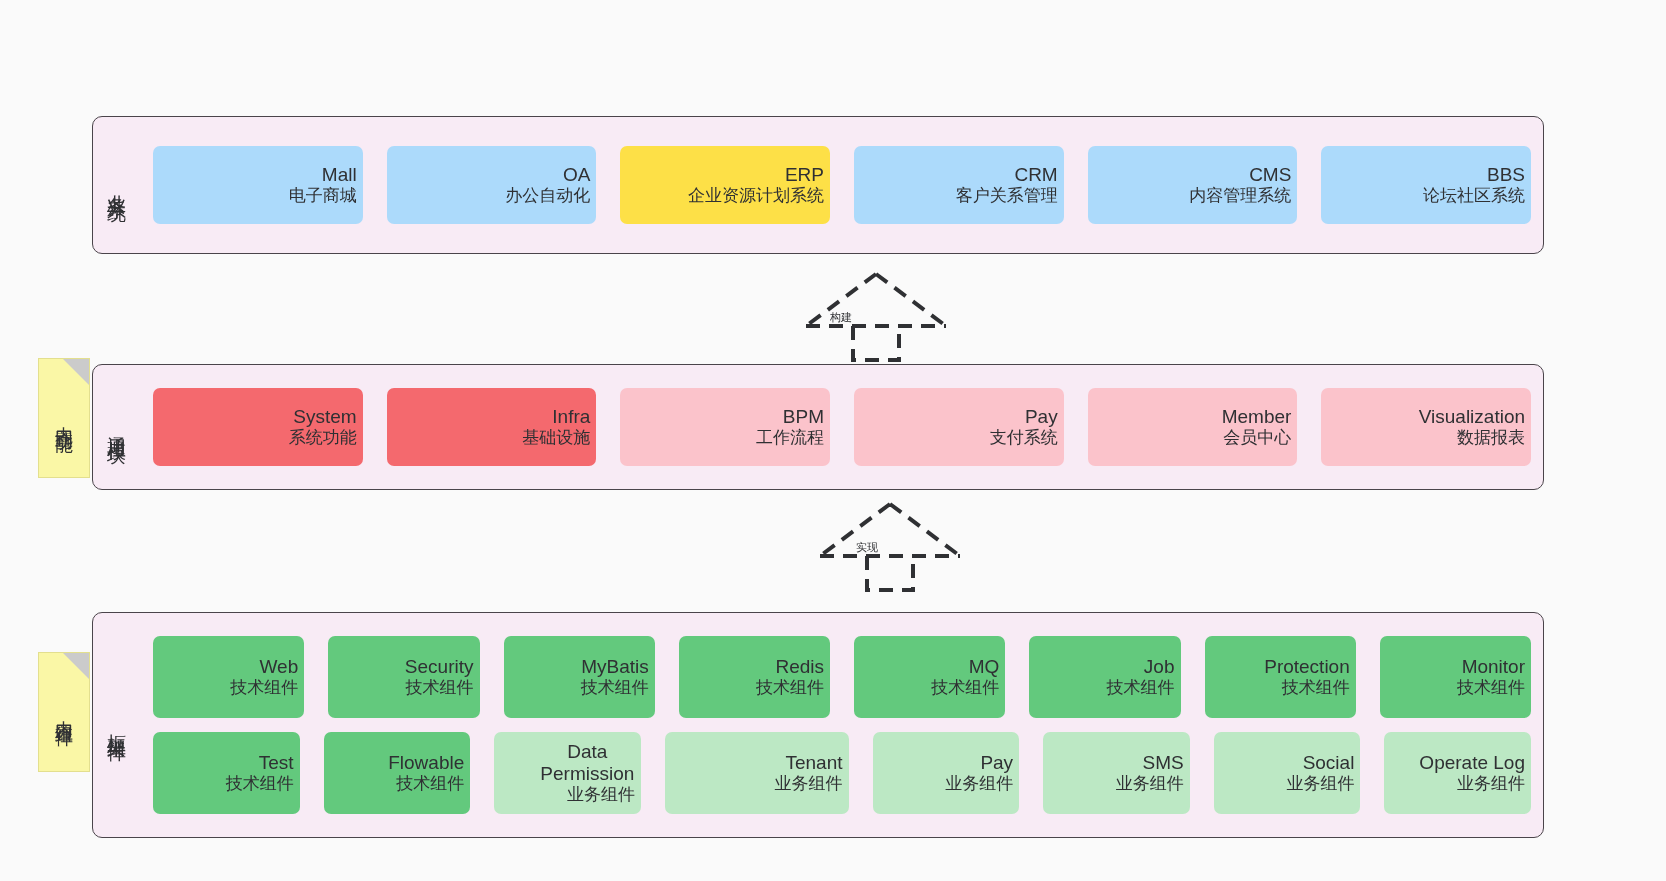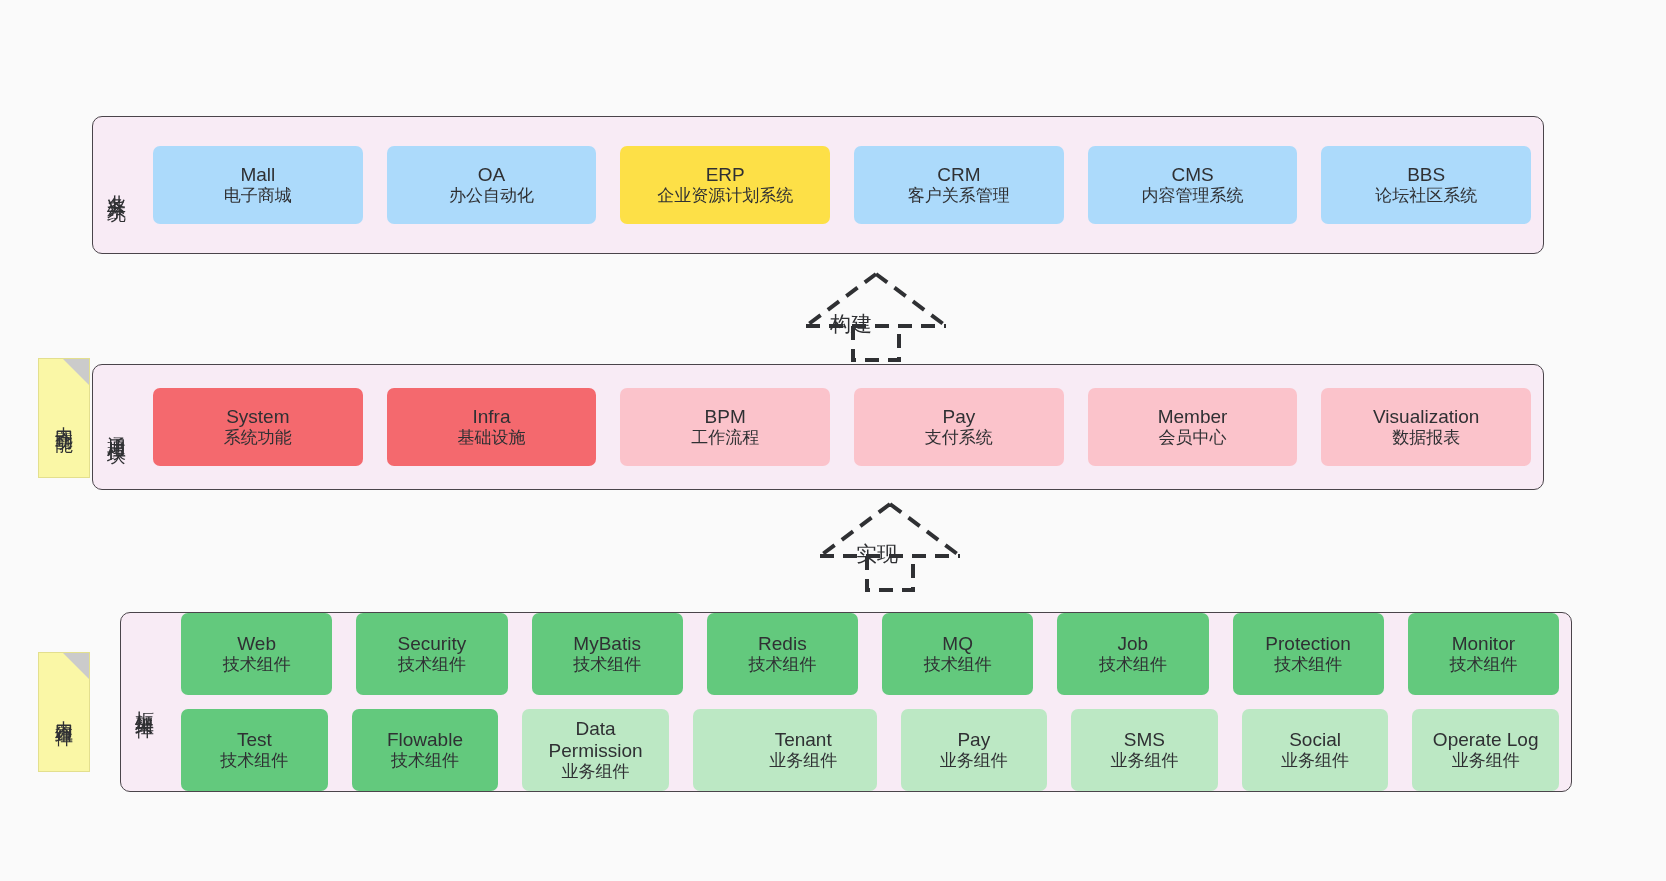--- a/index.html
+++ b/index.html
@@ -49,21 +49,21 @@
   .row {
     display: flex;
     gap: 24px;
     justify-content: flex-start;
   }
   .cell {
     flex: 1 1 0;
     border-radius: 7px;
     display: flex;
     flex-direction: column;
-    align-items: center;
+    align-items: flex-end;
     justify-content: center;
     text-align: center;
     color: #2F3033;
     line-height: 1.18;
     padding: 4px 6px;
   }
   .cell .t1 { font-size: 19px; }
   .cell .t2 { font-size: 17px; }
 
   
@@ -89,21 +89,21 @@
     width: 0; height: 0;
     border-top: 26px solid #CBCBCB;
     border-left: 26px solid transparent;
   }
 
   
   .arrow { position: absolute; }
   .arrow svg { display: block; overflow: visible; }
   .arrow .lbl {
     position: absolute;
-    font-size: 21px;
+    font-size: 11px;
     color: #2F3033;
     white-space: nowrap;
     background: transparent;
   }
 </style>
 </head>
 <body>
 
 <div id="canvas">
 
@@ -188,21 +188,21 @@
       <path d="M80 4 L150 56 M80 4 L10 56 M10 56 L150 56" fill="none" stroke="#2F3033" stroke-width="4" stroke-dasharray="14,9" stroke-linecap="butt"></path>
       <path d="M57 56 L57 90 L103 90 L103 56" fill="none" stroke="#2F3033" stroke-width="4" stroke-dasharray="14,9" stroke-linecap="butt"></path>
     </svg>
     <span class="lbl" style="left:46px; top:40px;text-align:right;">实现</span>
   </div>
 
   <div class="note" style="left:38px; top:652px; width:52px; height:120px;">
     <span class="fold"></span>
     <span>内置组件</span>
   </div>
-  <div class="layer" id="layer-framework-component" style="left:92px; top:612px; width:1452px; height:180px;margin-left:28px;">
+  <div class="layer" id="layer-framework-component" style="left:92px; top:612px; width:1452px; height:226px;">
     <div class="layer-title">框架组件</div>
     <div class="layer-body">
 
       <div class="row" style="height:82px;">
         <div class="cell" style="background:#63C97D;">
           <span class="t1">Web</span>
           <span class="t2">技术组件</span>
         </div>
         <div class="cell" style="background:#63C97D;">
           <span class="t1">Security</span>

